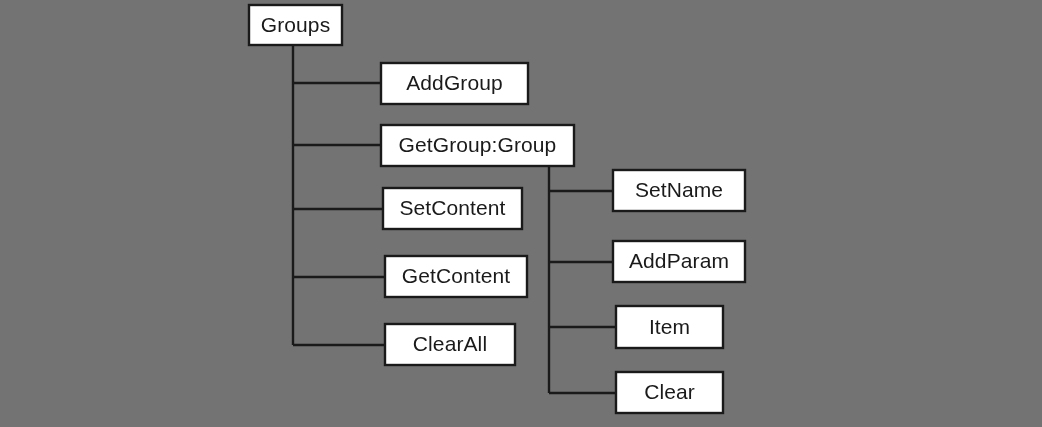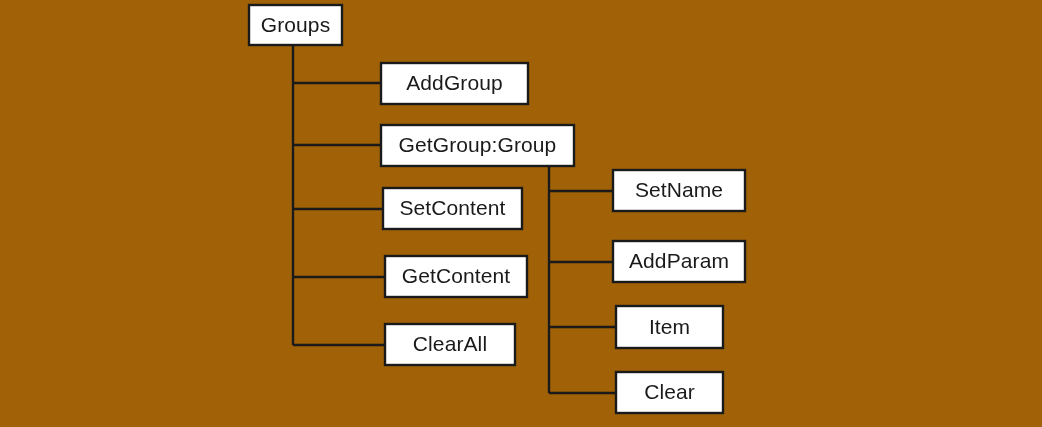--- a/index.html
+++ b/index.html
@@ -11,21 +11,21 @@
   body {
     width: 1042px;
     height: 427px;
     font-family: "Liberation Sans", sans-serif;
     overflow: hidden;
   }
   #diagram-root {
     position: relative;
     width: 1042px;
     height: 427px;
-    background: #a16207;
+    background: #737373;
   }
   svg.tree-canvas {
     display: block;
     width: 1042px;
     height: 427px;
   }
   .node-box {
     fill: #ffffff;
     stroke: #1a1a1a;
     stroke-width: 2.4;

